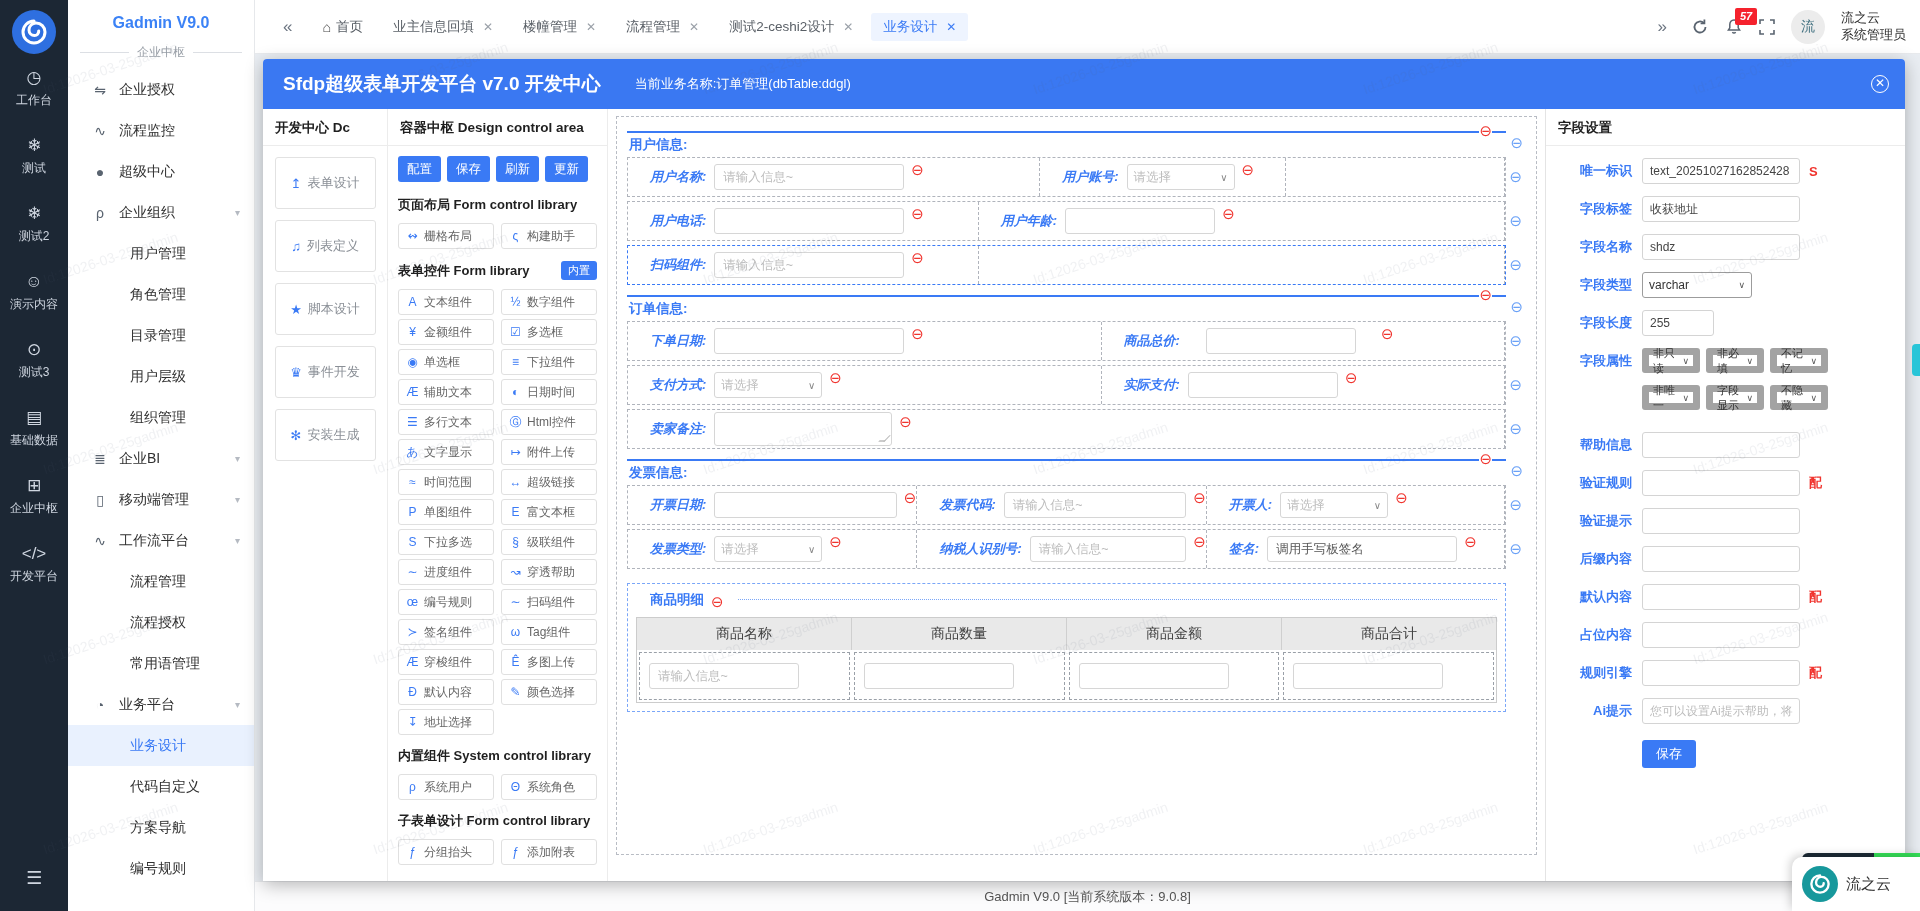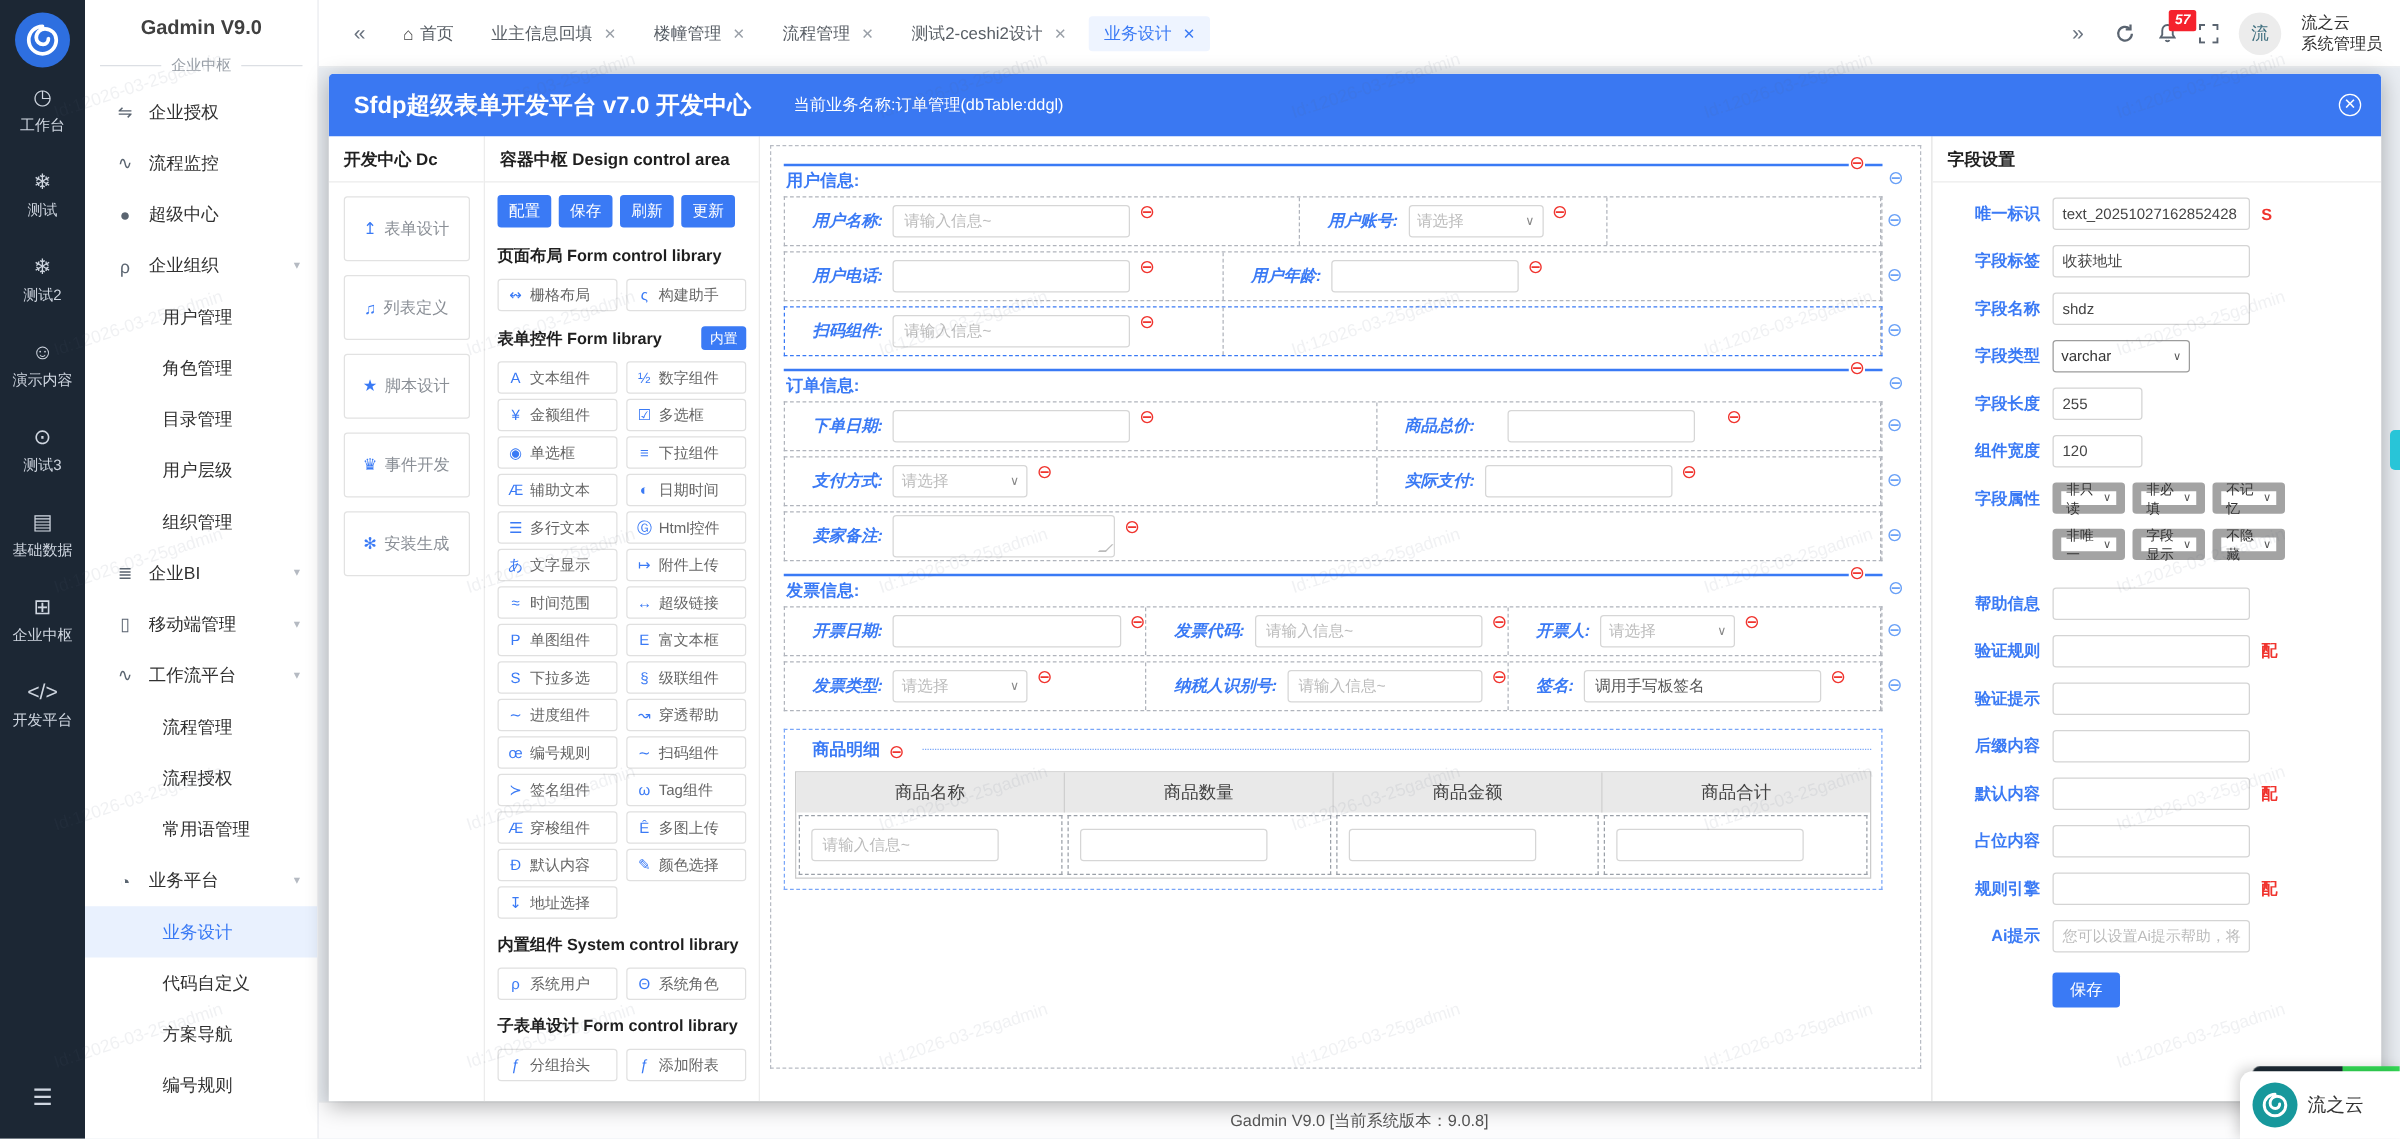--- a/index.html
+++ b/index.html
@@ -10,21 +10,21 @@
   
   .rail{width:68px;background:#1c2734;display:flex;flex-direction:column;align-items:center;flex-shrink:0;position:relative;}
   .logo{width:44px;height:44px;margin:10px 0 14px;border-radius:50%;background:#2e6fe0;display:flex;align-items:center;justify-content:center;}
   .rail-item{display:flex;flex-direction:column;align-items:center;margin-bottom:27px;cursor:pointer;}
   .r-ico{color:#cfd6e0;font-size:17px;line-height:20px;}
   .r-label{color:#cfd6e0;font-size:12px;margin-top:4px;white-space:nowrap;}
   .rail-bottom{position:absolute;bottom:22px;left:0;width:68px;text-align:center;color:#cfd6e0;font-size:18px;cursor:pointer;}
 
   
   .sidebar{width:187px;background:#fff;border-right:1px solid #e6e8eb;flex-shrink:0;overflow:hidden;}
-  .sb-title{font-size:16px;font-weight:bold;color:#404040;text-align:center;padding:14px 0 10px;}
+  .sb-title{font-size:16px;font-weight:bold;color:#3b82f6;text-align:center;padding:14px 0 10px;}
   .sb-divider{display:flex;align-items:center;color:#9aa0a8;font-size:12px;padding:2px 12px 8px;}
   .sb-divider .line{flex:1;border-top:1px solid #dcdfe4;}
   .sb-divider span.txt{margin:0 8px;white-space:nowrap;}
   .sb-item{height:41px;display:flex;align-items:center;padding:0 14px 0 22px;font-size:14px;color:#303030;cursor:pointer;}
   .sb-ico{width:20px;color:#5a6470;font-size:14px;margin-right:9px;text-align:center;}
   .sb-caret{margin-left:auto;color:#b5bac2;font-size:10px;}
   .sb-sub{height:41px;display:flex;align-items:center;padding-left:62px;font-size:14px;color:#303030;cursor:pointer;}
   .sb-sub.active{background:#e9f1fe;color:#3a7af5;}
 
   
@@ -708,24 +708,20 @@
                 <div class="set-row">
                   <span class="set-label">字段类型</span>
                   <span class="set-select">
                     <span>varchar</span>
                     <span class="car">∨</span>
                   </span>
                 </div>
                 <div class="set-row">
                   <span class="set-label">字段长度</span>
                   <span class="set-input narrow">255</span>
-                </div>
-                <div class="set-row">
-                  <span class="set-label">组件宽度</span>
-                  <span class="set-input narrow">120</span>
                 </div>
                 <div class="set-row">
                   <span class="set-label">字段属性</span>
                   <span class="sel-sm">
                     <span>非只读</span>
                     <span class="car">∨</span>
                   </span>
                   <span class="sel-sm">
                     <span>非必填</span>
                     <span class="car">∨</span>

